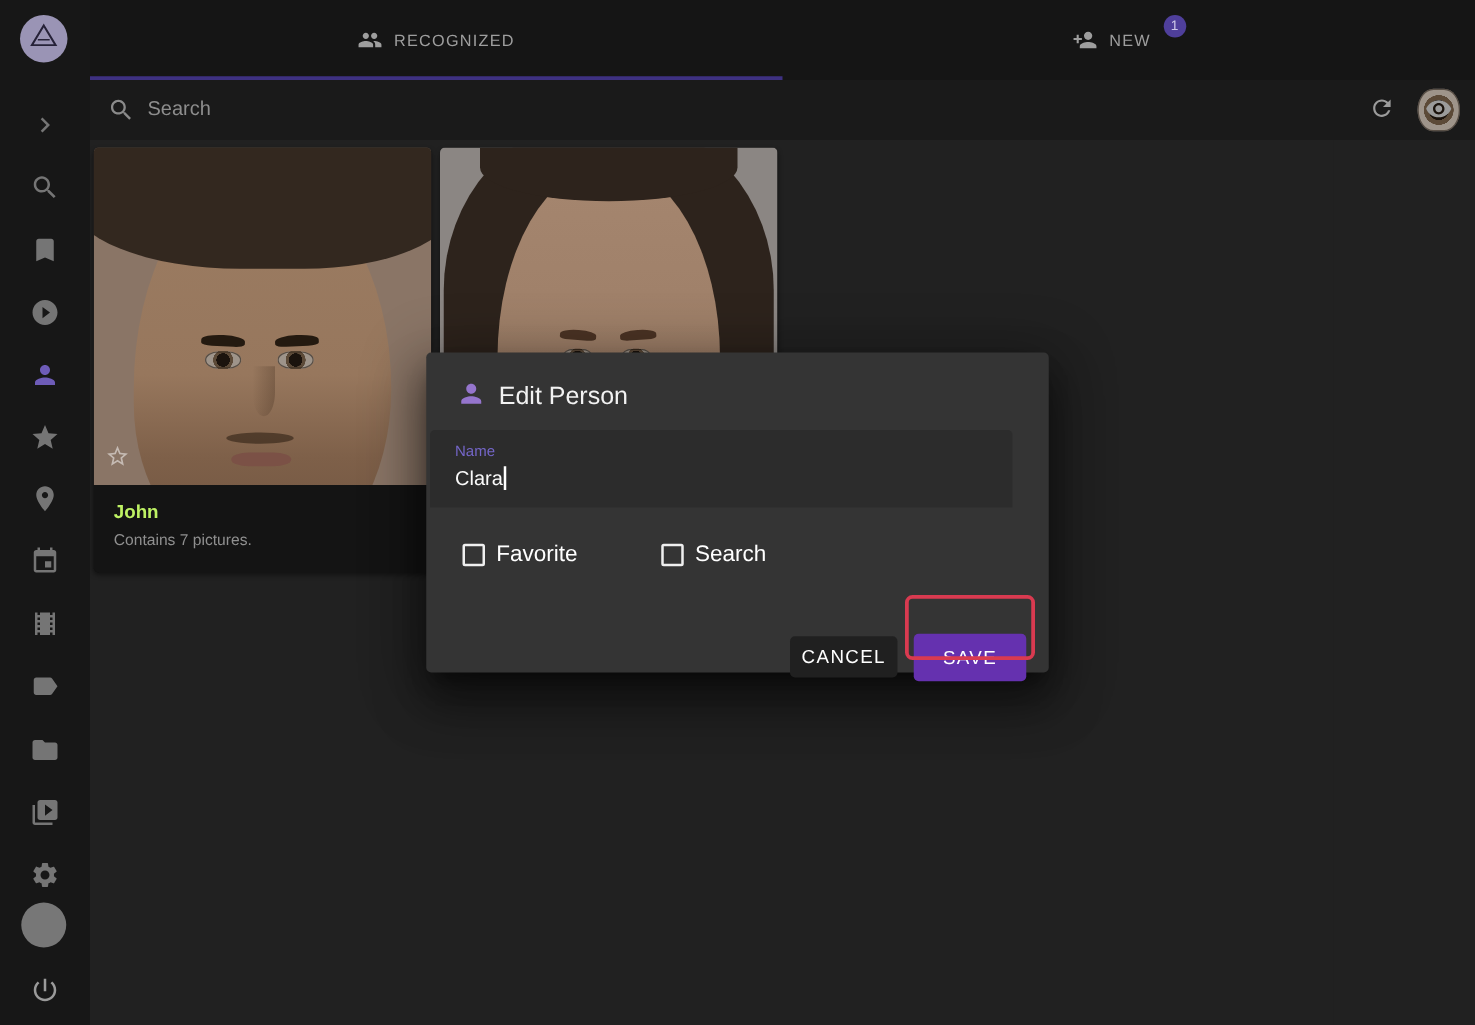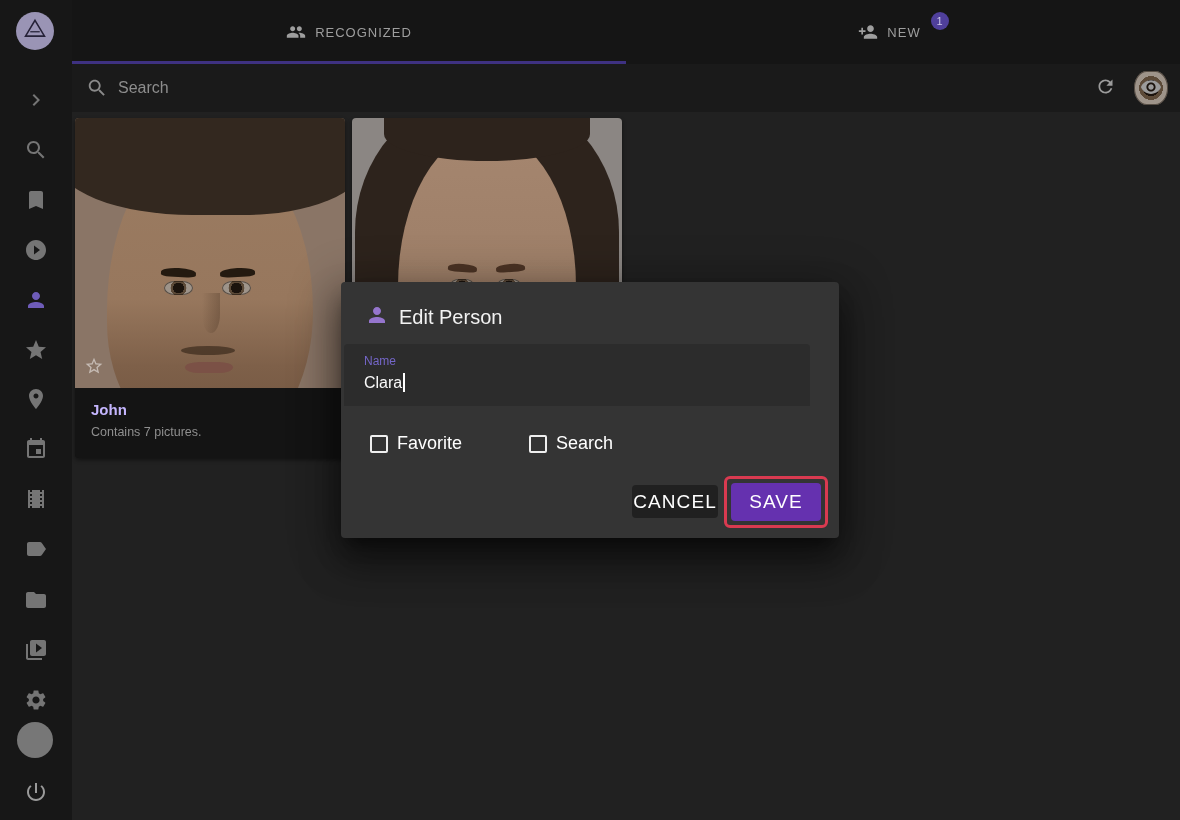--- a/index.html
+++ b/index.html
@@ -40,21 +40,21 @@
   .avatar { position:absolute; left:17px; top:722px; width:36px; height:36px; border-radius:50%;
             background:#777777; cursor:pointer; }
 
   
   .card { position:absolute; top:118px; width:270px; height:340px; background:#141414; border-radius:4px;
           overflow:hidden; box-shadow:0 2px 4px rgba(0,0,0,.45); z-index:1; }
   .card.c1 { left:75px; }
   .card.c2 { left:352px; }
   .photo { position:absolute; left:0; top:0; width:270px; height:270px; overflow:hidden; }
   .card-footer { position:absolute; left:0; top:270px; width:270px; height:70px; background:#141414; padding:13px 16px 0; }
-  .card-title { font-size:15px; font-weight:700; color:#c4b5fd; }
+  .card-title { font-size:15px; font-weight:700; color:#bef264; }
   .card-sub { margin-top:7px; font-size:12.5px; color:#8f8f8f; }
   .photo-star { position:absolute; left:9px; bottom:8px; color:rgba(255,255,255,.5); z-index:2; }
 
   
   .p-john { background:#8a7566; }
   .j-face { position:absolute; left:12%; top:9%; width:76%; height:112%;
             background:linear-gradient(180deg,#9b7c62 0%,#97775d 52%,#7e6049 74%,#6e533f 100%);
             border-radius:48% 52% 42% 44% / 58% 58% 46% 42%; }
   .j-hair { position:absolute; left:-7%; top:-16%; width:114%; height:52%; background:#33281f;
             border-radius:50% 50% 46% 52% / 70% 75% 42% 46%; }
@@ -93,23 +93,23 @@
   .dlg-title { position:absolute; left:58px; top:24px; font-size:20px; font-weight:500; color:#f2f2f2; }
   .field { position:absolute; left:3px; top:62px; width:466px; height:62px; background:#2c2c2c;
            border-radius:4px 4px 0 0; cursor:text; }
   .field-label { position:absolute; left:20px; top:10px; font-size:12px; color:#7466c8; }
   .field-value { position:absolute; left:20px; top:29px; font-size:16px; color:#fafafa; }
   .caret { display:inline-block; width:2px; height:19px; background:#ffffff; margin-left:1px; vertical-align:-4px; }
   .checkrow-item { position:absolute; top:151px; display:flex; align-items:center; gap:9px; cursor:pointer; }
   .chk { width:18px; height:18px; border:2px solid #efefef; border-radius:2px; background:transparent; }
   .chk-label { font-size:18px; color:#ffffff; }
   .ck1 { left:29px; } .ck2 { left:188px; }
-  .btn { position:absolute; border:none; border-radius:4px; font-size:19px; font-weight:500;
+  .btn { position:absolute; border:none; border-radius:4px; font-size:15px; font-weight:500;
          letter-spacing:1.1px; color:#ffffff; cursor:pointer; text-align:center;
-         font-family:"Liberation Sans","DejaVu Sans",sans-serif; }
+         font-family:"Liberation Sans","DejaVu Sans",sans-serif;margin-top:24px; }
   .btn-cancel { left:291px; top:203px; width:86px; height:33px; background:#202020; }
   .btn-save { left:390px; top:201px; width:90px; height:38px; background:#6531af; }
   .save-highlight { position:absolute; left:383px; top:194px; width:104px; height:52px;
                     border:3px solid #d93a50; border-radius:6px; pointer-events:none; z-index:11; }
 </style>
 </head>
 <body>
 
 <div class="app">
 

